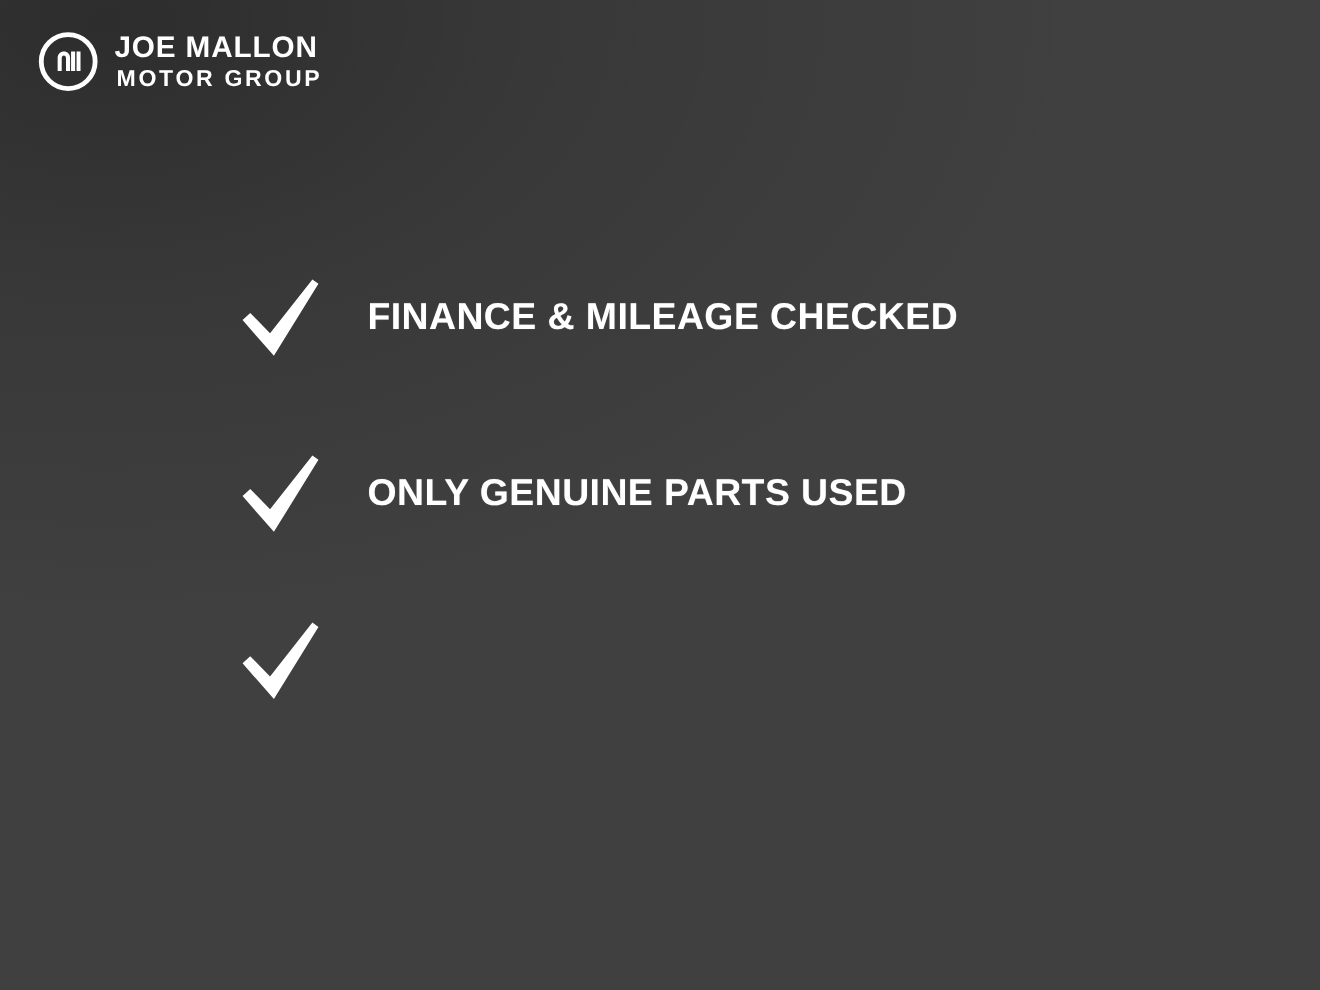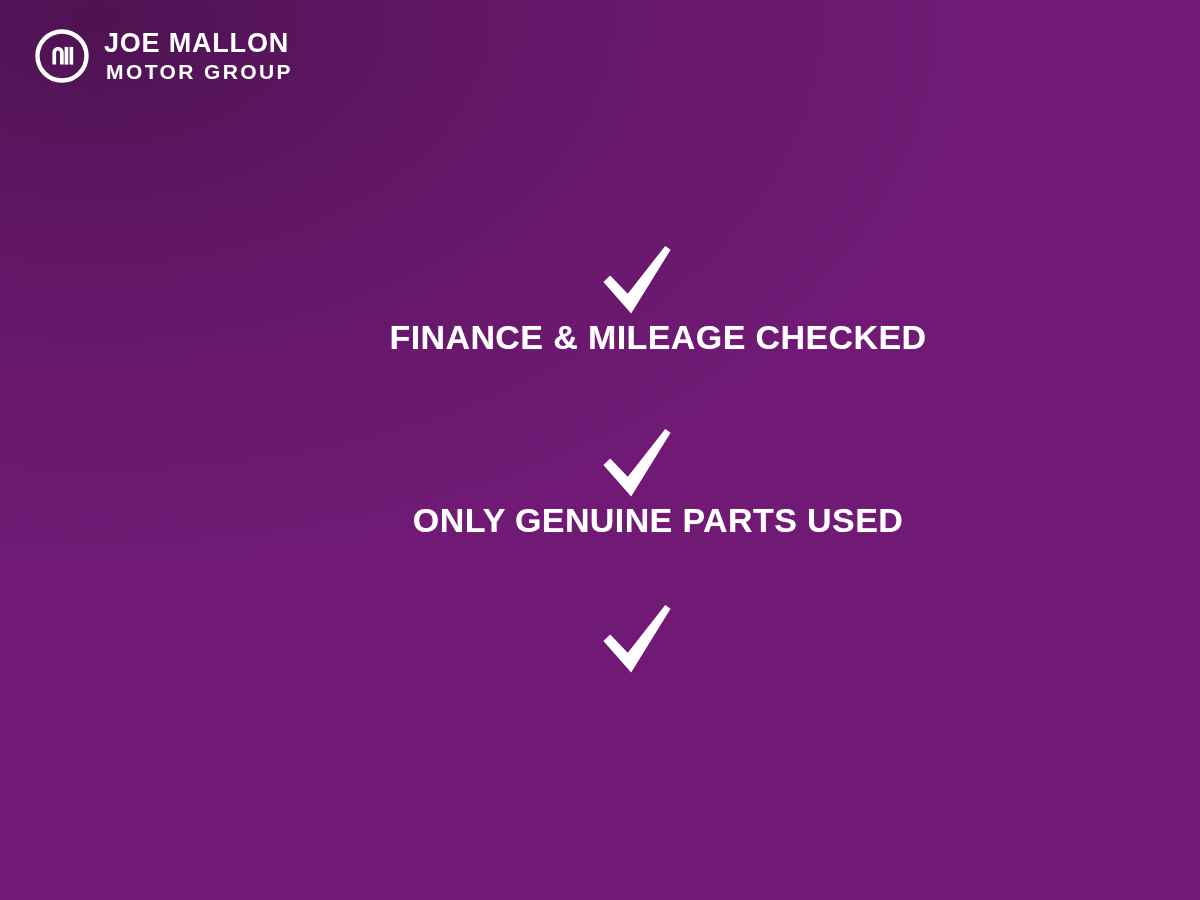--- a/index.html
+++ b/index.html
@@ -11,21 +11,21 @@
   body {
     font-family: "Liberation Sans", sans-serif;
     -webkit-font-smoothing: antialiased;
   }
 
   .banner {
     position: relative;
     width: 1200px;
     height: 900px;
     overflow: hidden;
-    background: #701a75;
+    background: #404040;
   }
 
   
   .banner-vignette {
     position: absolute;
     inset: 0;
     background:
       radial-gradient(120% 100% at 8% 2%, rgba(0,0,0,0.30) 0%, rgba(0,0,0,0.12) 28%, rgba(0,0,0,0) 62%);
     pointer-events: none;
   }
@@ -101,21 +101,20 @@
     top: 243px;
     width: 880px;
     z-index: 2;
   }
 
   .check-row {
     position: relative;
     display: flex;
     align-items: center;
     min-height: 92px;
-    flex-direction: column;
   }
   .check-row.row-gap-1 { margin-bottom: 68px; }
   .check-row.row-gap-2 { margin-bottom: 60px; text-align: right; }
 
   .tick-icon {
     width: 74px;
     height: 76px;
     flex: 0 0 74px;
     display: block;
     margin-right: 42px;

